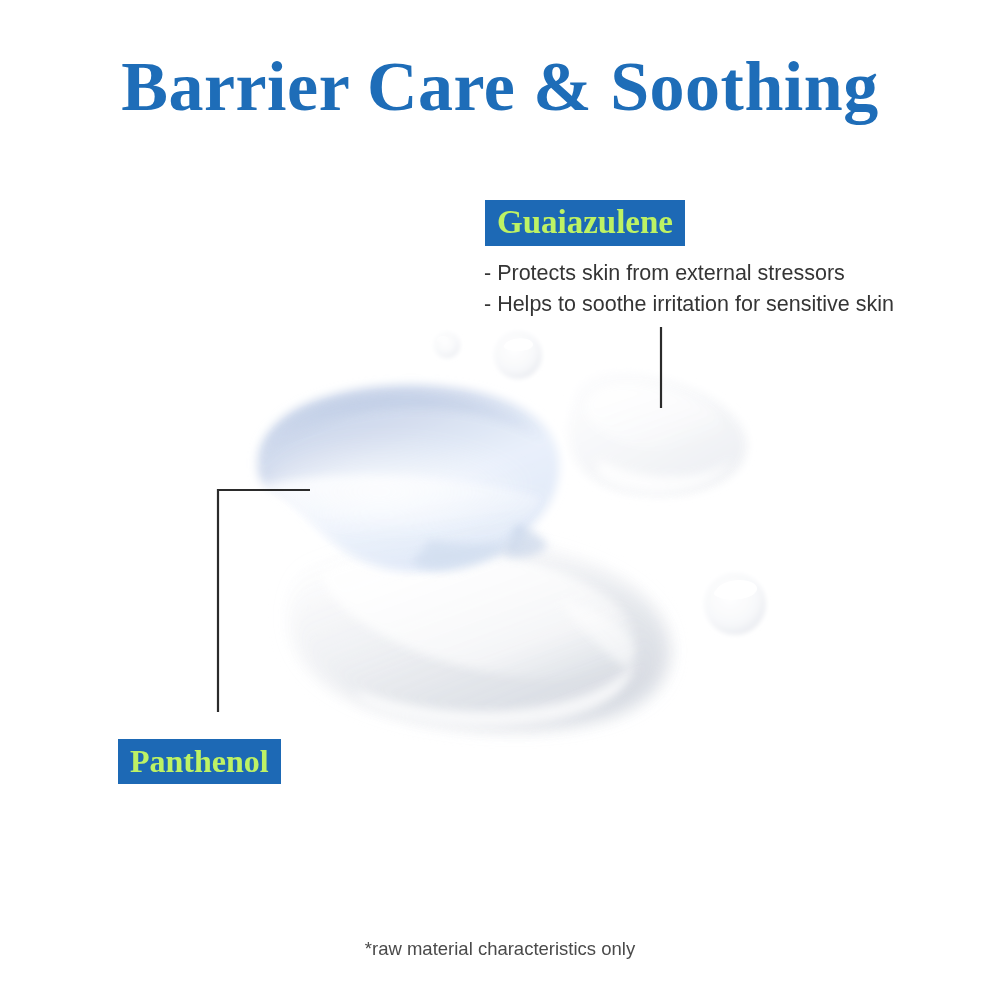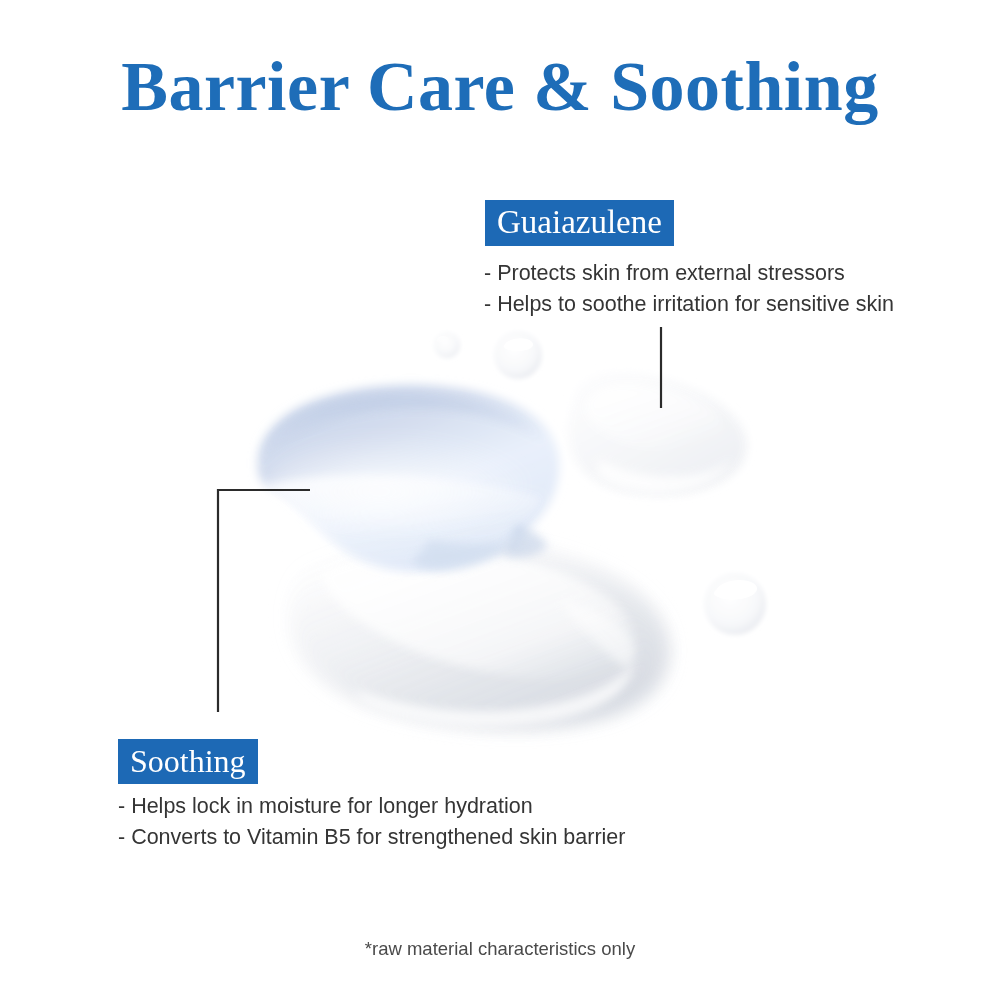--- a/index.html
+++ b/index.html
@@ -43,22 +43,22 @@
     top: 0;
     width: 1000px;
     height: 1000px;
     pointer-events: none;
   }
 
   
   .badge {
     position: absolute;
     font-family: "Liberation Serif", "DejaVu Serif", serif;
-    font-weight: normal;
-    color: #ffffff;
+    font-weight: bold;
+    color: #bef264;
     background: #1d69b5;
     line-height: 1;
     white-space: nowrap;
   }
   #badge-guaiazulene {
     left: 485px;
     top: 200px;
     font-size: 33px;
     padding: 6px 12px 7px 12px;
   }
@@ -252,22 +252,18 @@
     <polyline points="310,490 218,490 218,712" fill="none" stroke="#2b2b2b" stroke-width="2.2"></polyline>
   </svg>
 
   <div id="badge-guaiazulene" class="badge">Guaiazulene</div>
 
   <div id="bullets-guaiazulene" class="bullets">
     <span class="bullet-line">- Protects skin from external stressors</span>
     <span class="bullet-line">- Helps to soothe irritation for sensitive skin</span>
   </div>
 
-  <div id="badge-panthenol" class="badge">Soothing</div>
-
-  <div id="bullets-panthenol" class="bullets">
-    <span class="bullet-line">- Helps lock in moisture for longer hydration</span>
-    <span class="bullet-line">- Converts to Vitamin B5 for strengthened skin barrier</span>
-  </div>
+  <div id="badge-panthenol" class="badge">Panthenol</div>
+
 
   <div id="footnote">*raw material characteristics only</div>
 
 </div>
 
 </body></html>

